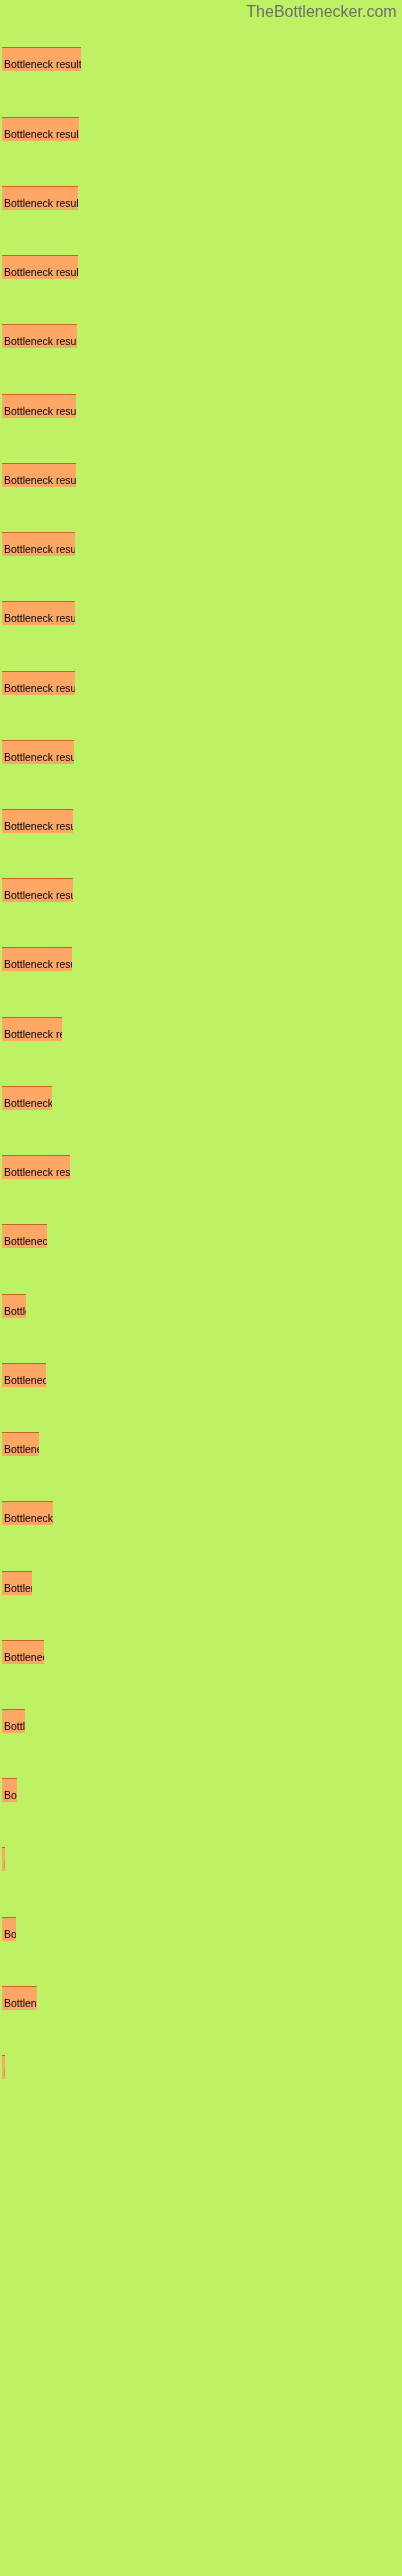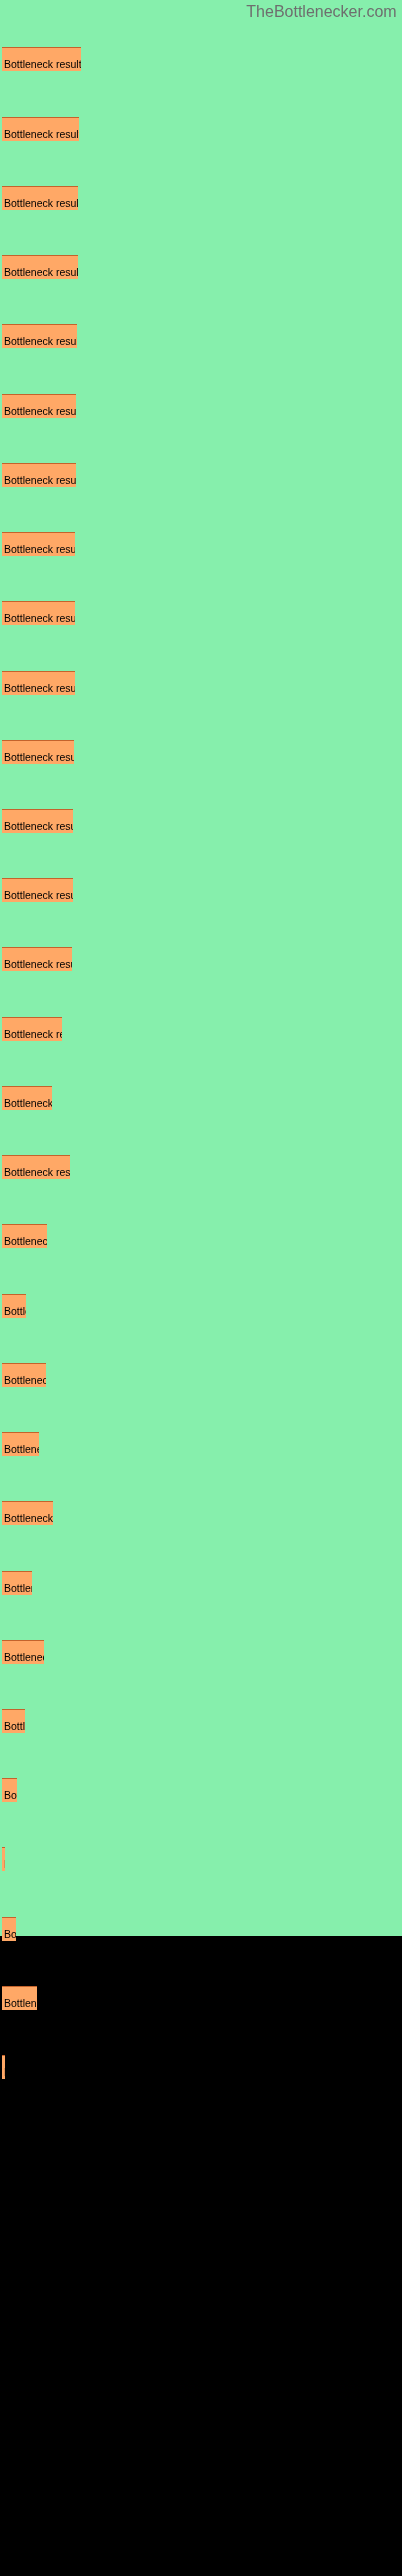--- a/index.html
+++ b/index.html
@@ -14,22 +14,22 @@
     position: relative;
     overflow: hidden;
     font-family: "Liberation Sans", sans-serif;
     -webkit-font-smoothing: antialiased;
   }
   #chart-root {
     position: absolute;
     left: 0;
     top: 0;
     width: 403px;
-    height: 1936px;
-    background: #86efac;
+    height: 2576px;
+    background: #bef264;
     text-decoration: underline;
   }
   #chart-title {
     position: absolute;
     right: 6.4px;
     top: 1.6px;
     font-size: 16px;
     line-height: 19.3px;
     color: #6e6e6e;
     font-family: "Liberation Sans", sans-serif;

